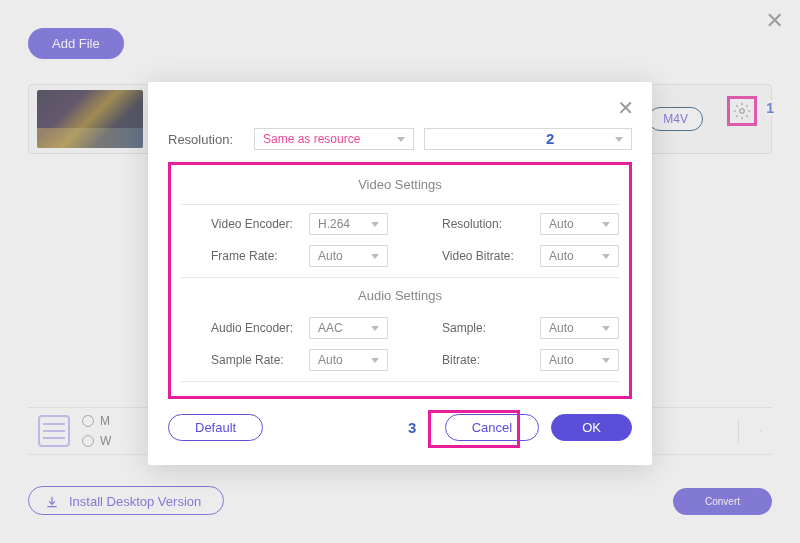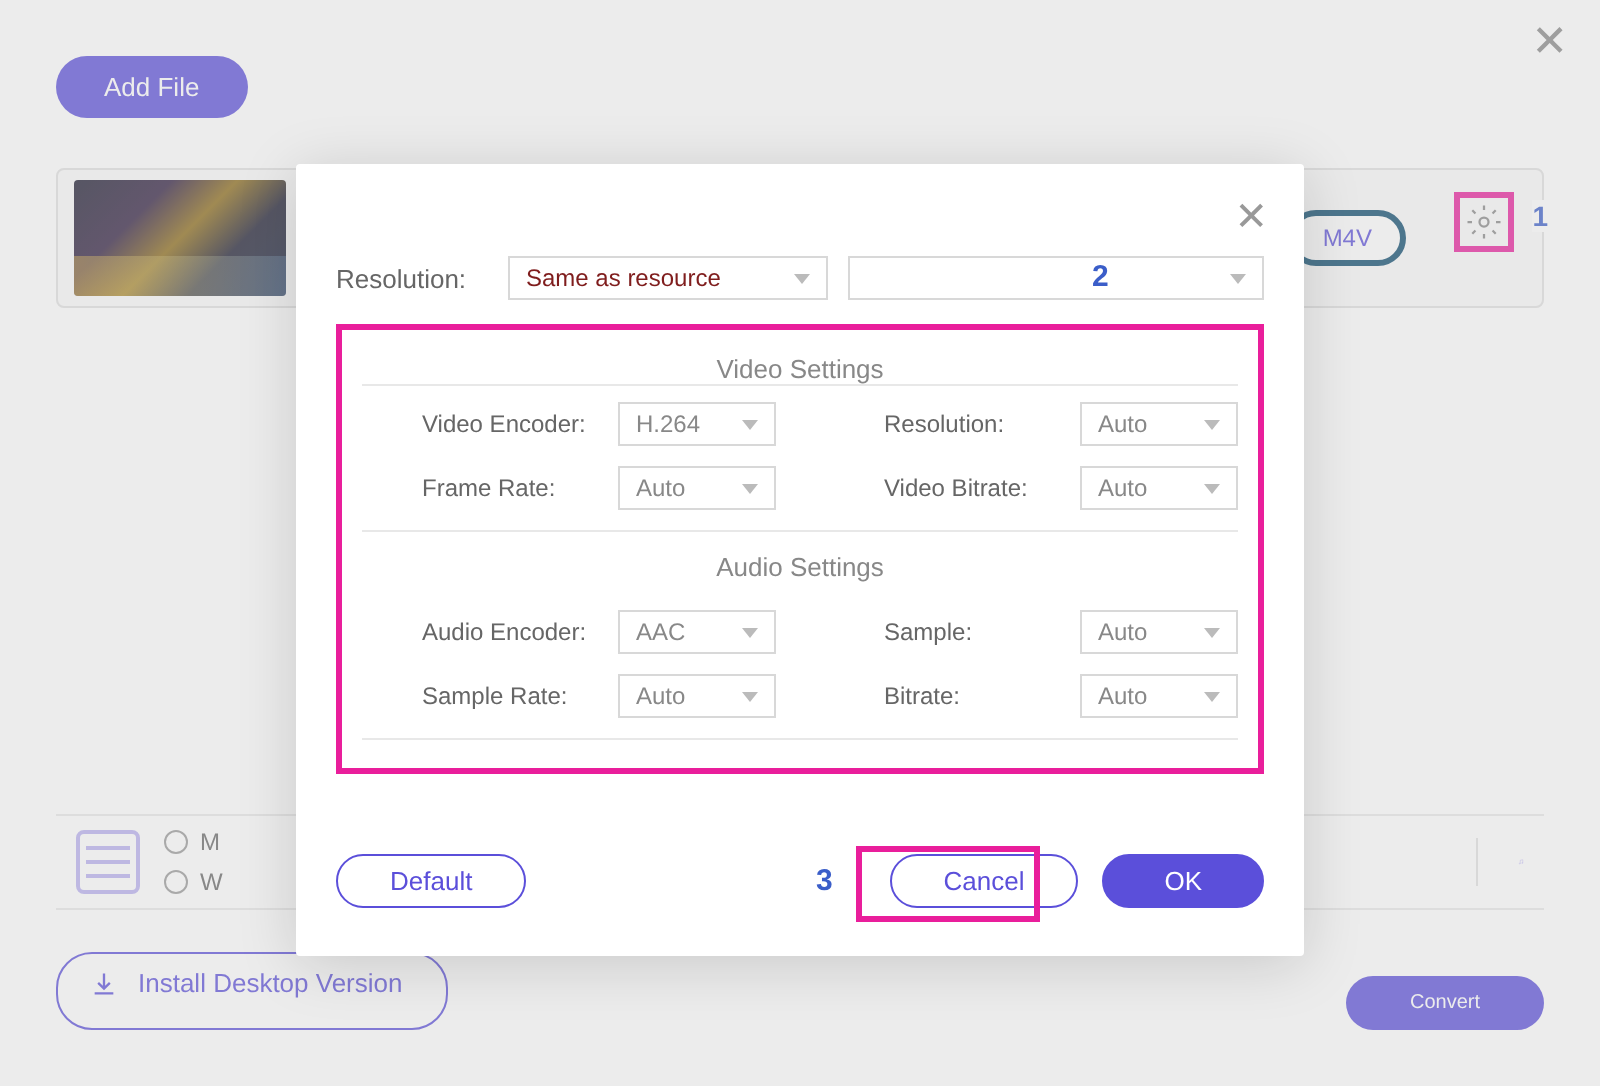--- a/index.html
+++ b/index.html
@@ -58,21 +58,21 @@
       left: 0;
       right: 0;
       height: 20px;
       background: linear-gradient(90deg, rgba(255,200,50,0.4), rgba(100,150,200,0.3));
     }
     
     
     .format-btn {
       position: absolute;
       right: 68px;
-      border: 3px solid #0c4a6e;
+      border: 1px solid #0c4a6e;
       color: #5b4fda;
       background: #fff;
       border-radius: 14px;
       padding: 4px 14px;
       font-size: 12px;
       cursor: pointer;
     }
     
     
     .gear-box {
@@ -139,21 +139,21 @@
       width: 80px;
     }
     .select-wide {
       flex: 1;
       border: 1px solid #d8d8d8;
       height: 22px;
       display: flex;
       align-items: center;
       padding: 0 8px;
       font-size: 12px;
-      color: #7f1d1d;
+      color: #ec4899;
       position: relative;
       background: #fff;
     }
     .select-wide:nth-of-type(2) { width: 150px; flex: 0 0 150px; }
     .select-extra {
       width: 208px;
       border: 1px solid #d8d8d8;
       height: 22px;
       display: flex;
       align-items: center;
@@ -186,21 +186,21 @@
       border: 3px solid #e91e9b;
       margin-top: 12px;
       padding: 6px 10px 14px 10px;
     }
     
     .section-title {
       text-align: center;
       font-size: 13px;
       color: #888;
       border-bottom: 1px solid #e8e8e8;
-      padding: 6px 0 0 0;
+      padding: 6px 0 12px 0;
       margin-bottom: 8px;
     }
     
     .fields-grid {
       display: grid;
       grid-template-columns: 1fr 1fr;
       gap: 10px 24px;
       margin-bottom: 10px;
     }
     .field {
@@ -237,21 +237,21 @@
     .bottom-divider {
       border-top: 1px solid #e8e8e8;
       height: 1px;
       margin-top: 10px;
     }
     
     
     .modal-buttons {
       display: flex;
       align-items: center;
-      margin-top: 40px;
+      margin-top: 15px;
       gap: 12px;
     }
     .btn {
       border-radius: 16px;
       padding: 5px 26px;
       font-size: 13px;
       cursor: pointer;
       border: 1px solid #5b4fda;
       background: #fff;
       color: #5b4fda;
@@ -338,21 +338,21 @@
     
     
     .install-btn {
       position: absolute;
       bottom: 28px;
       left: 28px;
       border: 1px solid #5b4fda;
       color: #5b4fda;
       background: #fff;
       border-radius: 18px;
-      padding: 7px 22px 15px 16px;
+      padding: 7px 22px 5px 16px;
       font-size: 13px;
       cursor: pointer;
       display: flex;
       align-items: center;
       gap: 10px;
     }
     .install-btn svg { width: 14px; height: 14px; fill: none; stroke: #5b4fda; stroke-width: 2; }
     
     .convert-btn {
       position: absolute;

